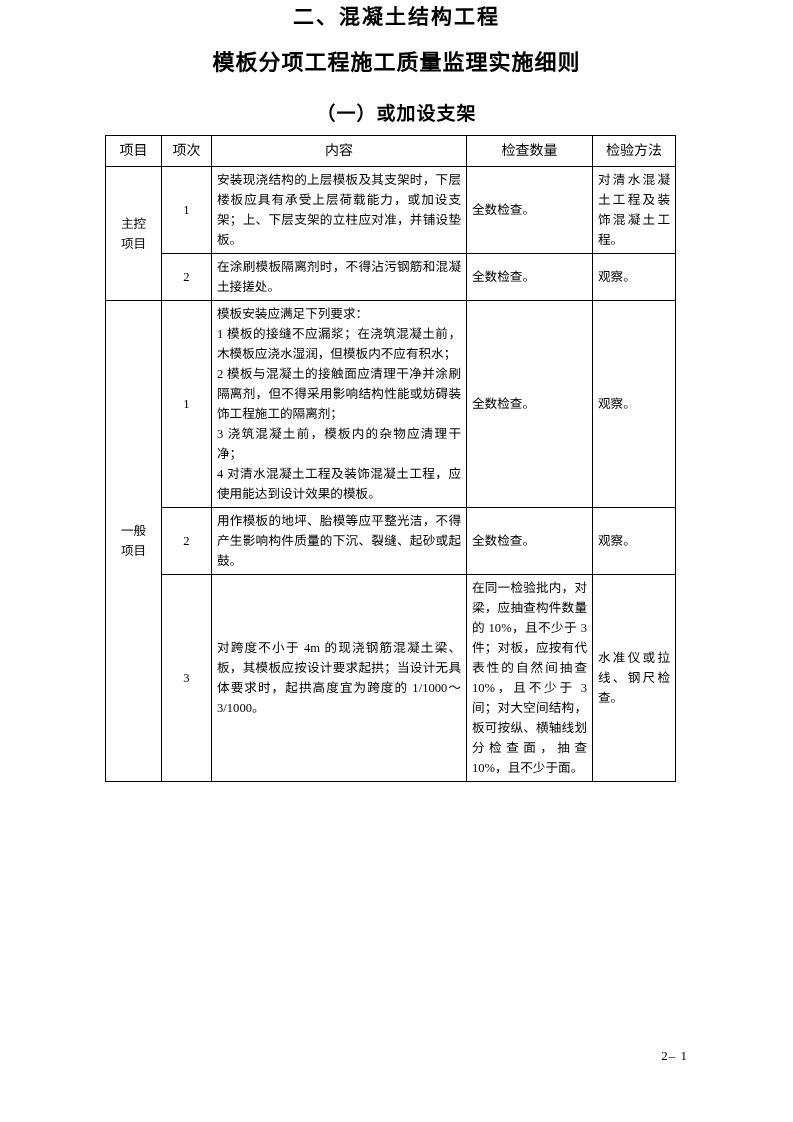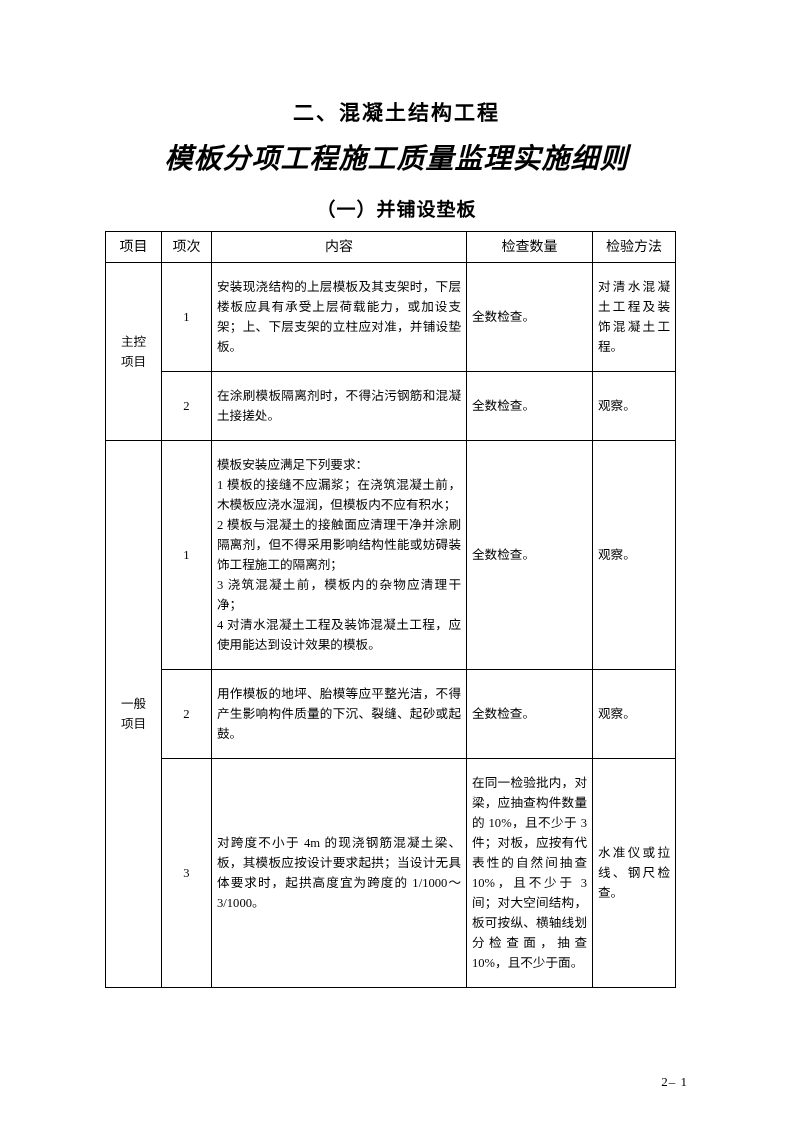--- a/index.html
+++ b/index.html
@@ -21,37 +21,35 @@
     position: absolute;
     left: 0; top: 0;
     width: 793px;
     height: 1122px;
     box-sizing: border-box;
     padding: 0 105px;
   }
 
   
   .title-block {
-    padding-top: 96px;
     text-align: center;
   }
   .doc-title-1 {
     font-size: 21px;
     font-weight: bold;
     letter-spacing: 2px;
     line-height: 34px;
     margin: 0;
   }
   .doc-title-2 {
-    font-size: 28px;
+    font-size: 22px;
     font-weight: bold;
     letter-spacing: 1px;
     line-height: 34px;
     margin: 12px 0 0 0;
-    font-style: italic;
   }
 
   
   .intro {
     margin: 44px 0 0 0;
     font-size: 14.5px;
     line-height: 24px;
     text-align: justify;
     text-justify: inter-ideograph;
     text-indent: 2em;
@@ -69,21 +67,21 @@
 
   
   table.spec {
     border-collapse: collapse;
     width: 570px;
     table-layout: fixed;
     margin: 0;
   }
   table.spec td, table.spec th {
     border: 1px solid #000000;
-    padding: 14px 5px;
+    padding: 3px 5px;
     vertical-align: middle;
     font-size: 12.6px;
     line-height: 20px;
     font-weight: normal;
   }
   table.spec thead th {
     text-align: center;
     font-size: 14px;
     font-weight: normal;
     height: 26px;
@@ -127,37 +125,37 @@
     padding: 5px 6px;
   }
   td.method-cell.mid { vertical-align: middle; }
 
   .line { display: block; }
 
   
   .page-footer {
     position: absolute;
     right: 105px;
-    bottom: 32px;
+    bottom: 58px;
     font-size: 13px;
     letter-spacing: 1px;
   }
 </style>
 </head>
 <body>
 
 <div class="page">
 
   <div class="title-block">
     <h1 class="doc-title-1">二、混凝土结构工程</h1>
     <h2 class="doc-title-2">模板分项工程施工质量监理实施细则</h2>
   </div>
 
 
-  <div class="section-heading">（一）并铺设垫板</div>
+  <div class="section-heading">（一）或加设支架</div>
 
   <table class="spec">
     <colgroup>
       <col class="c-item">
       <col class="c-no">
       <col class="c-body">
       <col class="c-qty">
       <col class="c-method">
     </colgroup>
     <thead>

